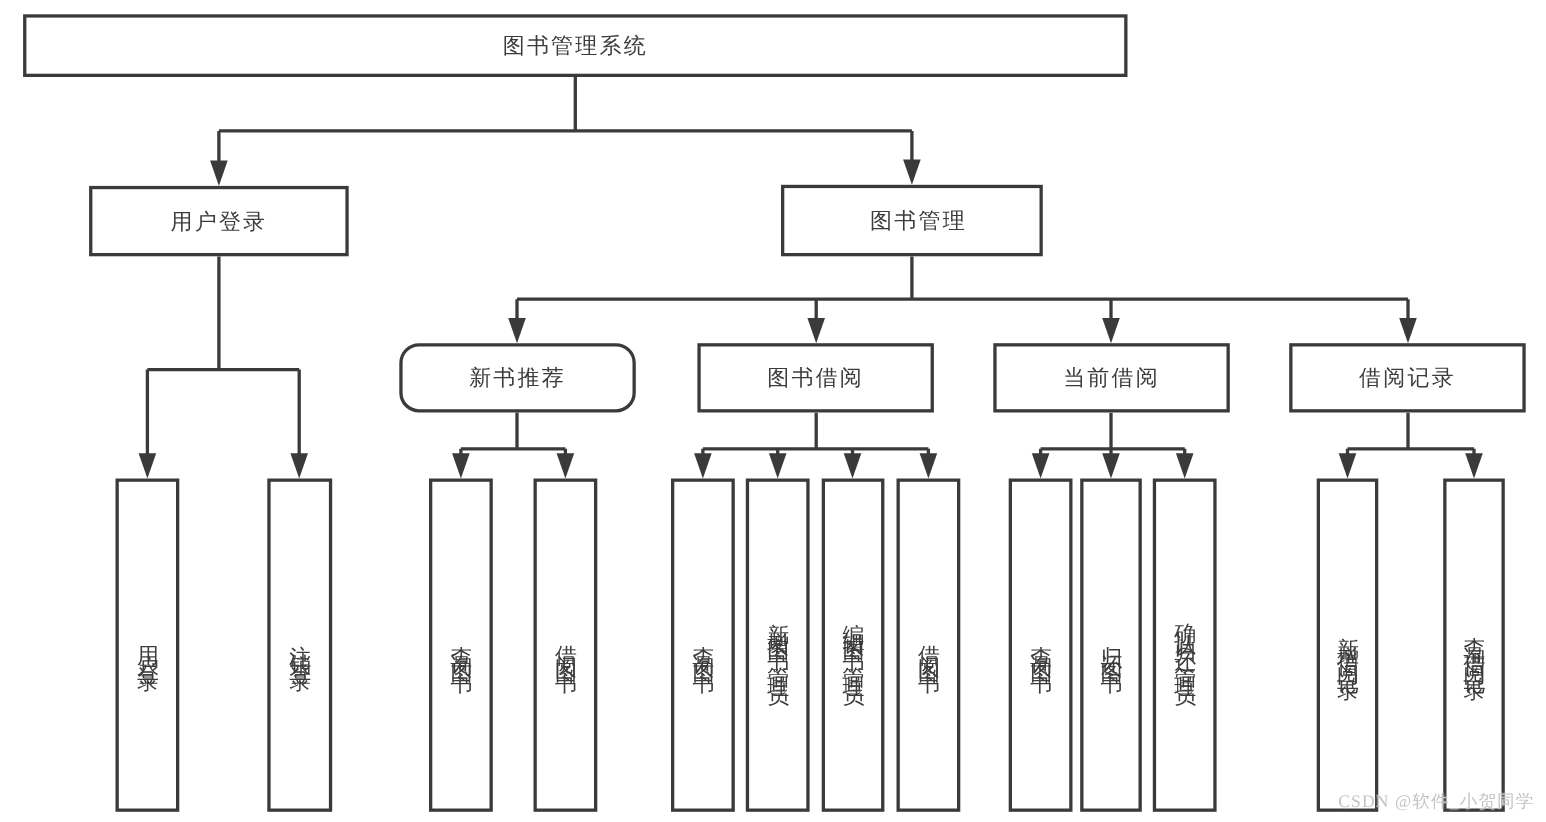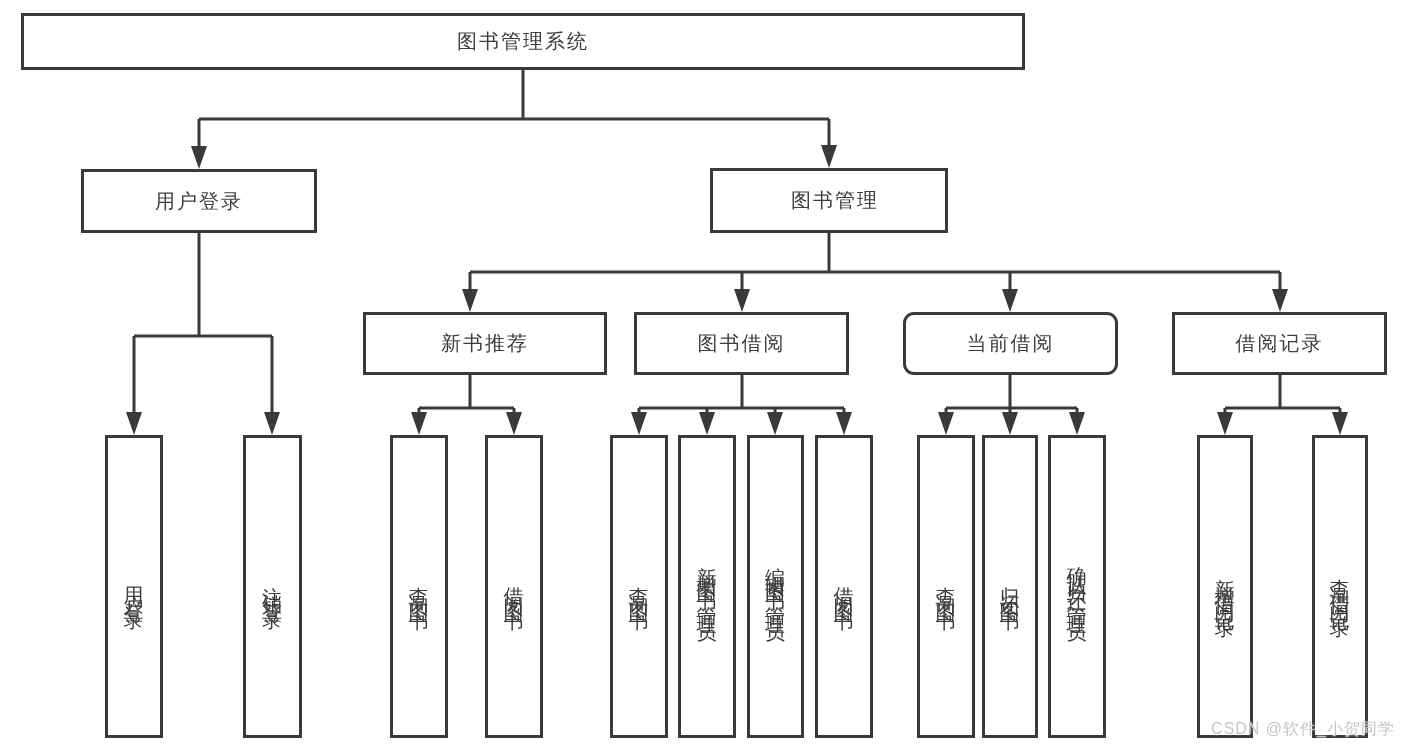--- a/index.html
+++ b/index.html
@@ -1,20 +1,20 @@
 <!DOCTYPE html>
 <html><head>
 <meta charset="utf-8">
 <style>
   html,body{margin:0;padding:0;background:#ffffff;}
   .canvas{
     position:relative;
     width:1405px;height:747px;
     background:#ffffff;
-    font-family:Liberation Sans, sans-serif;
+    font-family:Liberation Serif, serif;
     overflow:hidden;
   }
   .canvas svg{position:absolute;left:0;top:0;}
   .hnode{
     position:absolute;
     box-sizing:border-box;
     border:3px solid #3a3a3a;
     background:#ffffff;
     display:flex;align-items:center;justify-content:center;
     color:#3c3c3c;
@@ -85,23 +85,23 @@
       <path d="M1217 412 L1233 412 L1225 435 Z"></path>
       <path d="M1332 412 L1348 412 L1340 435 Z"></path>
     </g>
   </svg>
 
   <div class="hnode" style="left:21px;top:13px;width:1004px;height:57px;">图书管理系统</div>
 
   <div class="hnode" style="left:81px;top:169px;width:236px;height:64px;">用户登录</div>
   <div class="hnode" style="left:710px;top:168px;width:238px;height:65px;padding-left:12px;">图书管理</div>
 
-  <div class="hnode" style="left:363px;top:312px;width:244px;height:63px;">新书推荐</div>
+  <div class="hnode" style="left:363px;top:312px;width:215px;height:63px;border-radius:18px;">新书推荐</div>
   <div class="hnode" style="left:634px;top:312px;width:215px;height:63px;text-align:right;">图书借阅</div>
-  <div class="hnode" style="left:903px;top:312px;width:215px;height:63px;border-radius:11px;">当前借阅</div>
+  <div class="hnode" style="left:903px;top:312px;width:215px;height:63px;">当前借阅</div>
   <div class="hnode" style="left:1172px;top:312px;width:215px;height:63px;">借阅记录</div>
 
   <div class="vnode" style="left:105px;top:435px;width:58px;height:303px;">
     <span class="vtext">用户登录</span>
   </div>
   <div class="vnode" style="left:243px;top:435px;width:59px;height:303px;">
     <span class="vtext">注销登录</span>
   </div>
 
   <div class="vnode" style="left:390px;top:435px;width:58px;height:303px;">

